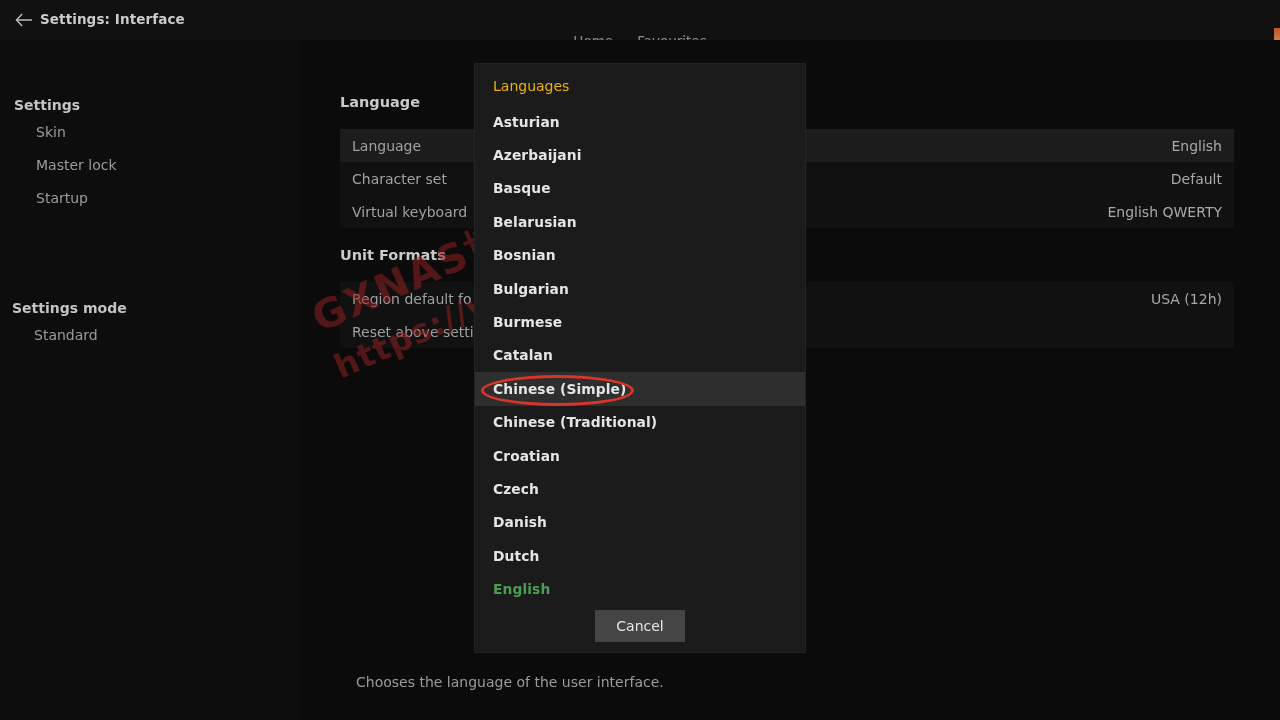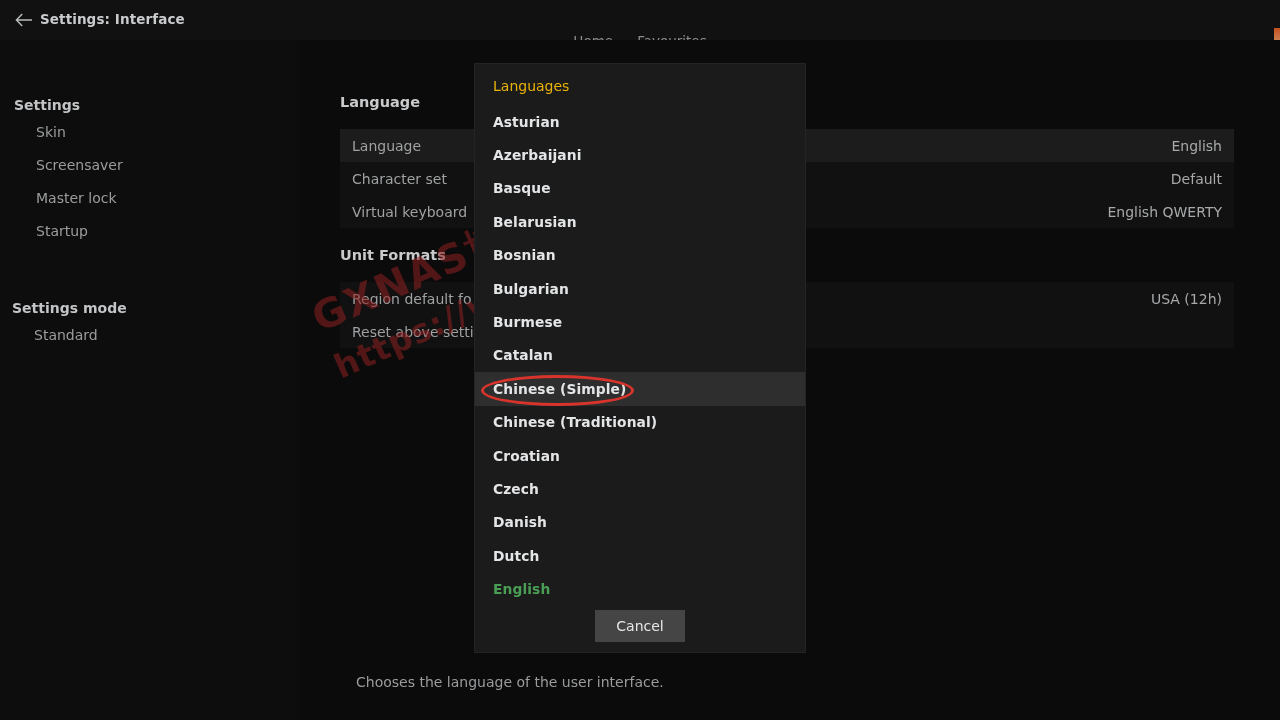--- a/index.html
+++ b/index.html
@@ -151,21 +151,20 @@
       <div class="topnav-item">Favourites</div>
     </div>
 
     <div id="edge-sliver"></div>
   </div>
 
   <div id="sidebar">
     <div style="position:absolute;left:2px;top:34px;width:300px;margin-top:20px;">
       <div class="side-head">Settings</div>
       <div class="side-item">Skin</div>
-      <div class="side-item">Screensaver</div>
       <div class="side-item">Master lock</div>
       <div class="side-item">Startup</div>
     </div>
     <div style="position:absolute;left:0;top:241px;width:300px;margin-top:16px;">
       <div class="side-head">Settings mode</div>
       <div class="side-item">Standard</div>
     </div>
   </div>
 
   <div id="content">

